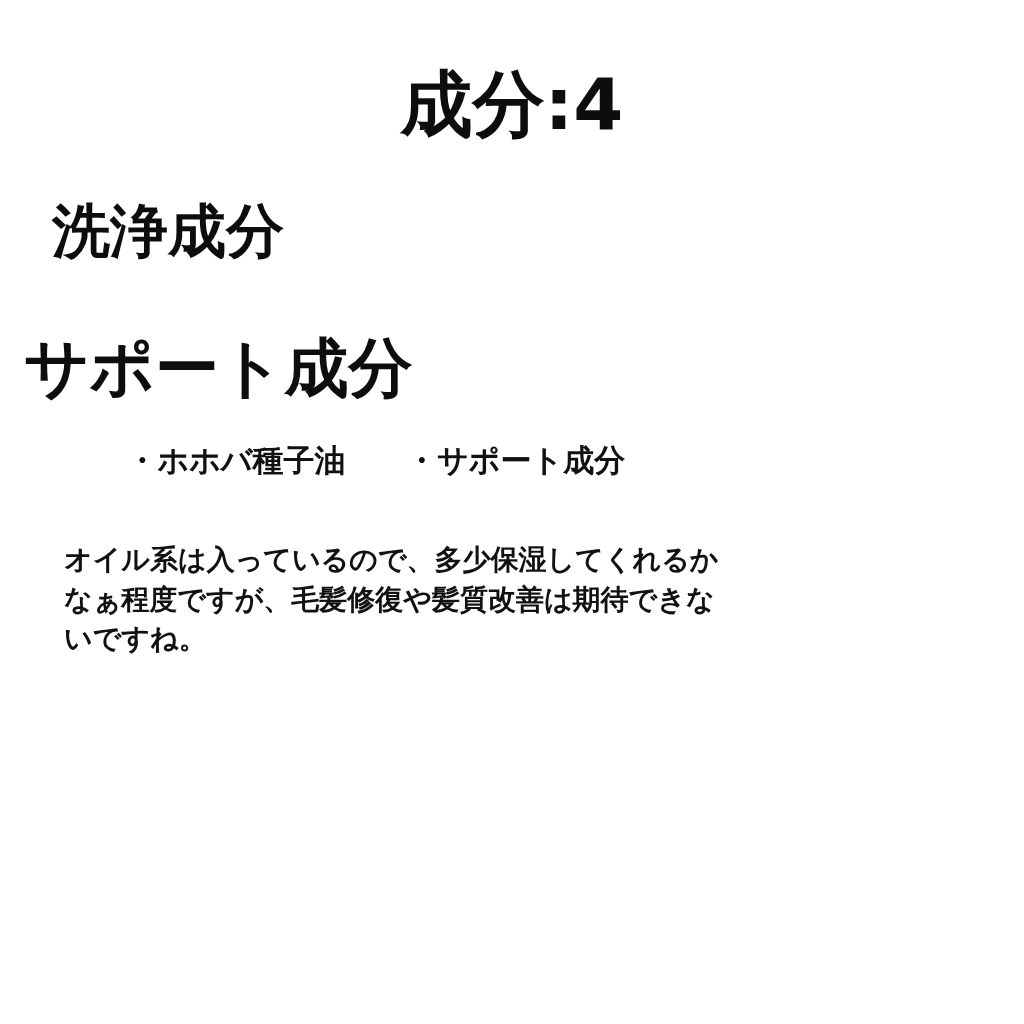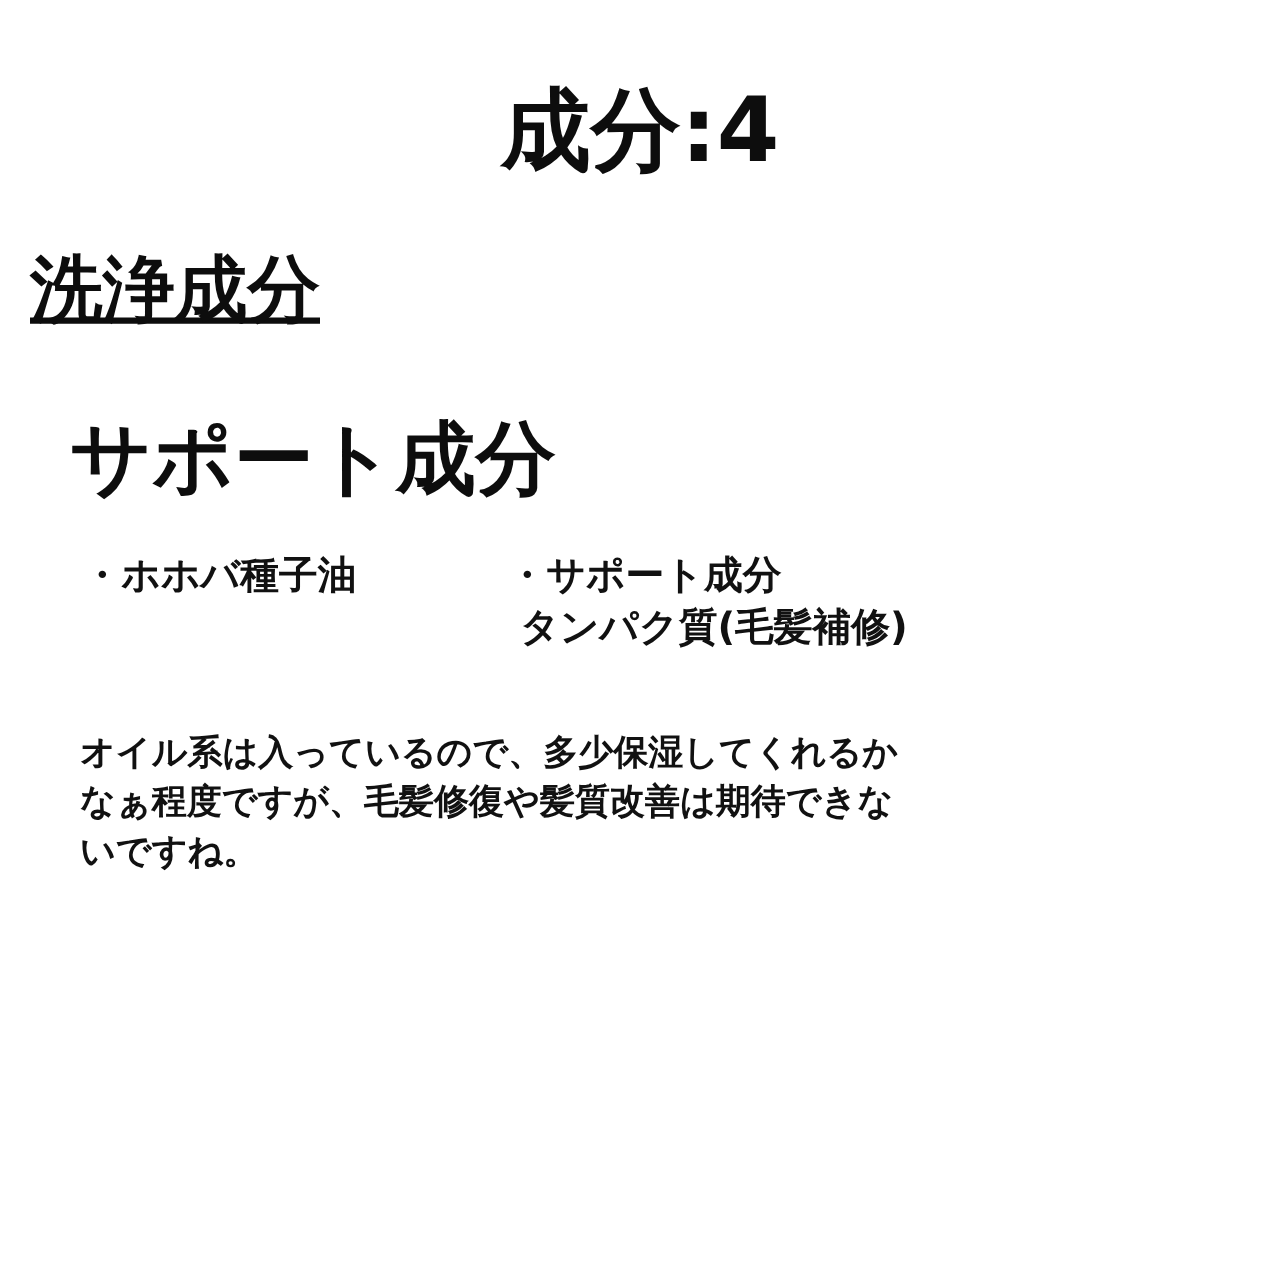--- a/index.html
+++ b/index.html
@@ -31,26 +31,25 @@
     color: #0d0d0d;
   }
   .section-heading {
     font-size: 58px;
     font-weight: bold;
     line-height: 1.0;
     margin: 0;
     color: #0d0d0d;
   }
   .heading-wash {
-    padding-left: 24px;
+    padding-left: 52px;
     padding-top: 62px;
-    text-decoration: underline;
   }
   .heading-support {
-    padding-left: 56px;
+    padding-left: 24px;
     padding-top: 76px;
     font-size: 64px;
   }
   .body-block {
     padding-left: 64px;
     padding-right: 58px;
     padding-top: 22px;
     font-size: 31px;
     font-weight: bold;
     line-height: 1.33;
@@ -66,20 +65,21 @@
     font-size: 31px;
     font-weight: bold;
     color: #111111;
   }
   .ing-col {
     display: flex;
     flex-direction: column;
   }
   .ing-col.left {
     width: 340px;
+    align-items: center;
   }
   .ing-name {
     line-height: 1.35;
   }
   .ing-note {
     line-height: 1.35;
     padding-left: 34px;
   }
   .ing-note.nopad {
     padding-left: 10px;
@@ -108,21 +108,20 @@
 
 
   <h2 class="section-heading heading-support">サポート成分</h2>
 
   <div class="ingredient-grid">
     <div class="ing-col left">
       <span class="ing-name">・ホホバ種子油</span>
     </div>
     <div class="ing-col">
       <span class="ing-name">・サポート成分</span>
-      <span class="ing-note nopad">タンパク質(毛髪補修)</span>
     </div>
   </div>
 
   <div class="closing-block">
     <p>オイル系は入っているので、多少保湿してくれるか</p>
     <p>なぁ程度ですが、毛髪修復や髪質改善は期待できな</p>
     <p>いですね。</p>
   </div>
 
 </div>

